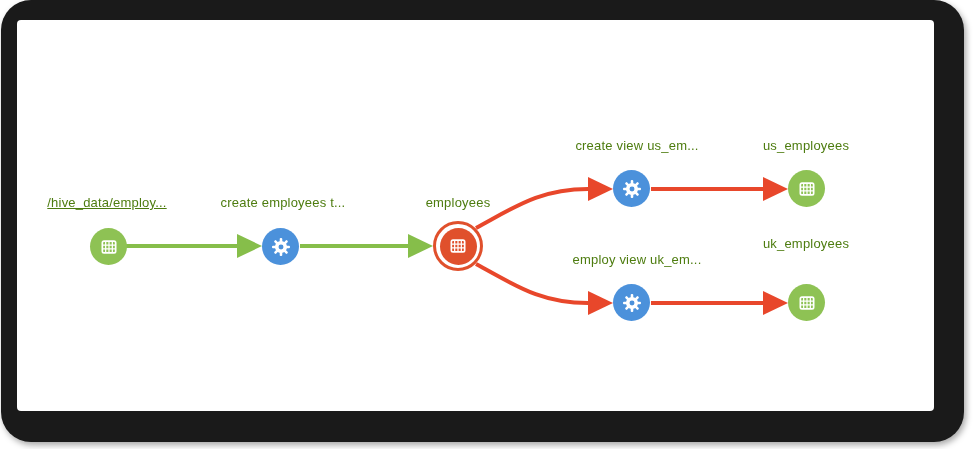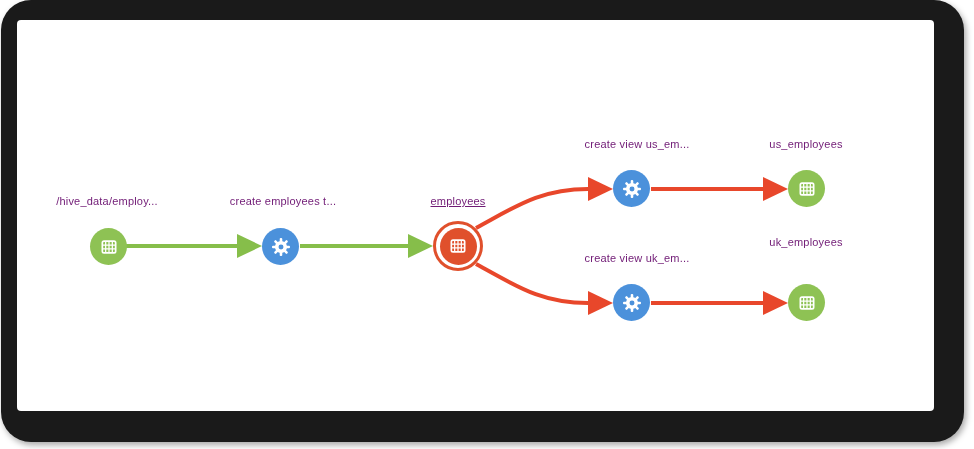--- a/index.html
+++ b/index.html
@@ -36,21 +36,21 @@
   .node.red{background:#E0502C;}
   .node-ring{
     position:absolute;width:44px;height:44px;border-radius:50%;
     border:3px solid #E0502C;background:#ffffff;
     display:flex;align-items:center;justify-content:center;
     z-index:3;cursor:pointer;
   }
   .node-ring .node{position:static;}
   .node-label{
     position:absolute;transform:translateX(-50%);
-    font-size:11px;color:#701a75;white-space:nowrap;
+    font-size:13px;color:#4d7c0f;white-space:nowrap;
     z-index:3;letter-spacing:0.2px;
   }
   .icon{display:block;}
 </style>
 </head>
 <body>
 
 <div class="frame"></div>
 <div class="canvas"></div>
 
@@ -68,26 +68,26 @@
   <path class="edge-red" d="M 651 189 H 765"></path>
   <polygon class="arrow-red" points="788,189 763,177 763,201"></polygon>
 
   <path class="edge-red" d="M 476 264 C 515 285, 540 303, 588 303"></path>
   <polygon class="arrow-red" points="613,303 588,291 588,315"></polygon>
 
   <path class="edge-red" d="M 651 303 H 765"></path>
   <polygon class="arrow-red" points="788,303 763,291 763,315"></polygon>
 </svg>
 
-<div class="node-label" style="left:107px;top:195px;">/hive_data/employ...</div>
+<div class="node-label" style="left:107px;top:195px;text-decoration:underline;">/hive_data/employ...</div>
 <div class="node-label" style="left:283px;top:195px;">create employees t...</div>
-<div class="node-label" style="left:458px;top:195px;text-decoration:underline;">employees</div>
+<div class="node-label" style="left:458px;top:195px;">employees</div>
 <div class="node-label" style="left:637px;top:138px;">create view us_em...</div>
 <div class="node-label" style="left:806px;top:138px;">us_employees</div>
-<div class="node-label" style="left:637px;top:252px;">create view uk_em...</div>
+<div class="node-label" style="left:637px;top:252px;">employ view uk_em...</div>
 <div class="node-label" style="left:806px;top:236px;">uk_employees</div>
 
 <div class="node green" style="left:90px;top:228px;">
   <svg class="icon" width="20" height="20" viewBox="0 0 24 24">
     <rect x="4" y="5" width="16" height="14" rx="2" fill="none" stroke="#fff" stroke-width="2"></rect>
     <path d="M8 5v14 M12 5v14 M16 5v14 M4 9.7h16 M4 14.3h16" stroke="#fff" stroke-width="1.5" fill="none"></path>
   </svg>
 </div>
 
 <div class="node blue" style="left:262px;top:228px;">

